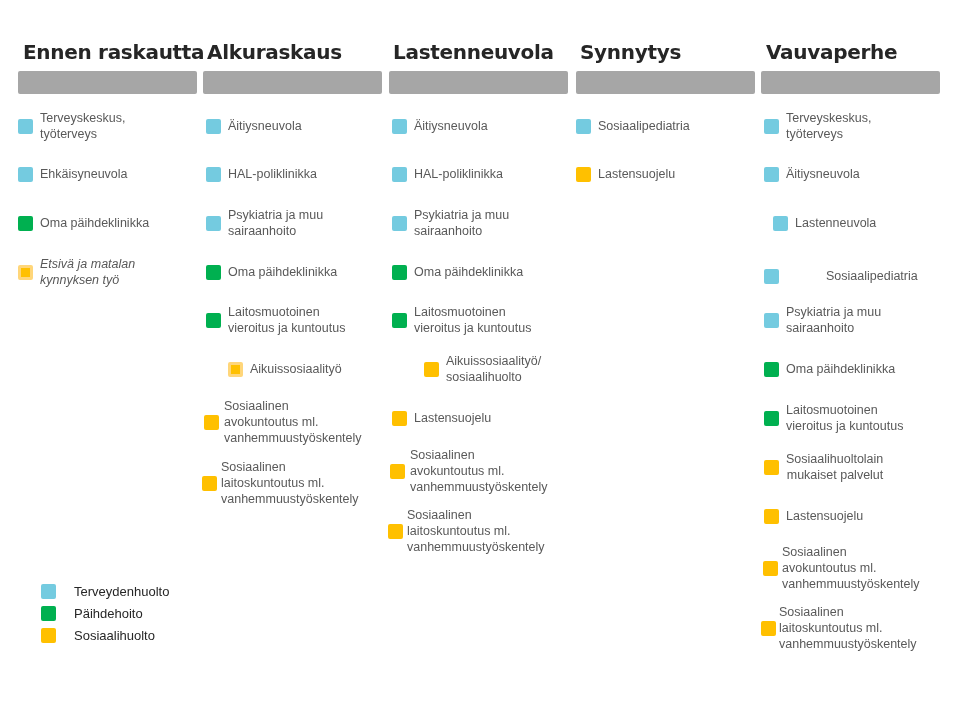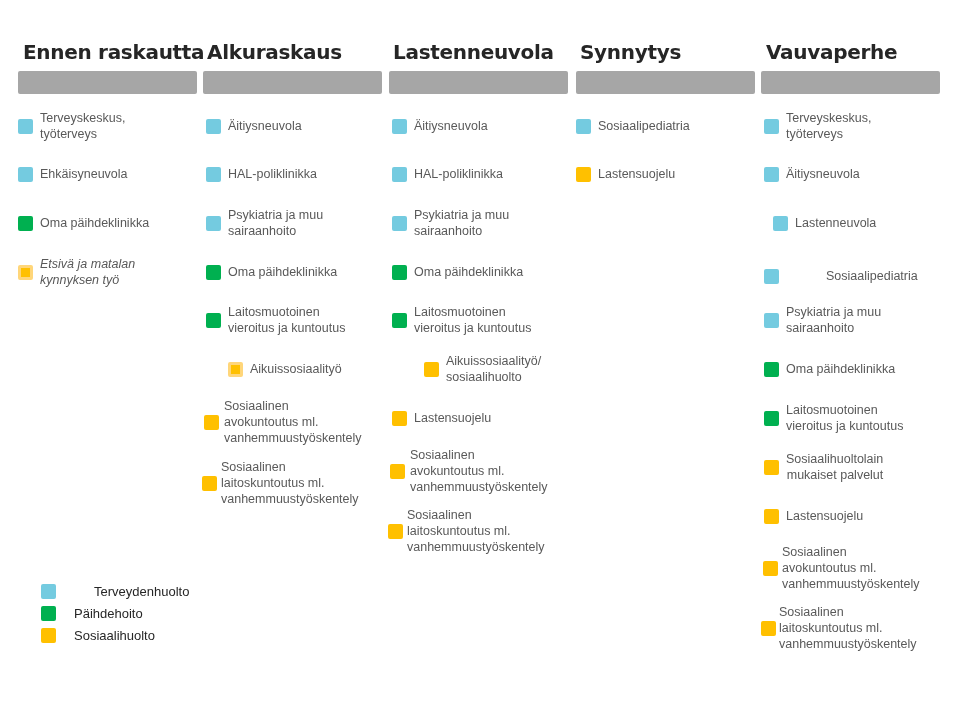--- a/index.html
+++ b/index.html
@@ -199,21 +199,21 @@
   </div>
   <div class="item" style="left:761px; top:604px;">
     <span class="sq orange" style="margin-right:3px;"></span>
     <span class="txt">Sosiaalinen
 laitoskuntoutus ml.
 vanhemmuustyöskentely</span>
   </div>
 </div>
 
 <div>
-  <div class="legend-item" style="top:584px;gap:20px;">
+  <div class="legend-item" style="top:584px;">
     <span class="sq blue"></span>
     <span>Terveydenhuolto</span>
   </div>
   <div class="legend-item" style="top:606px;">
     <span class="sq green"></span>
     <span>Päihdehoito</span>
   </div>
   <div class="legend-item" style="top:628px;">
     <span class="sq orange"></span>
     <span>Sosiaalihuolto</span>

